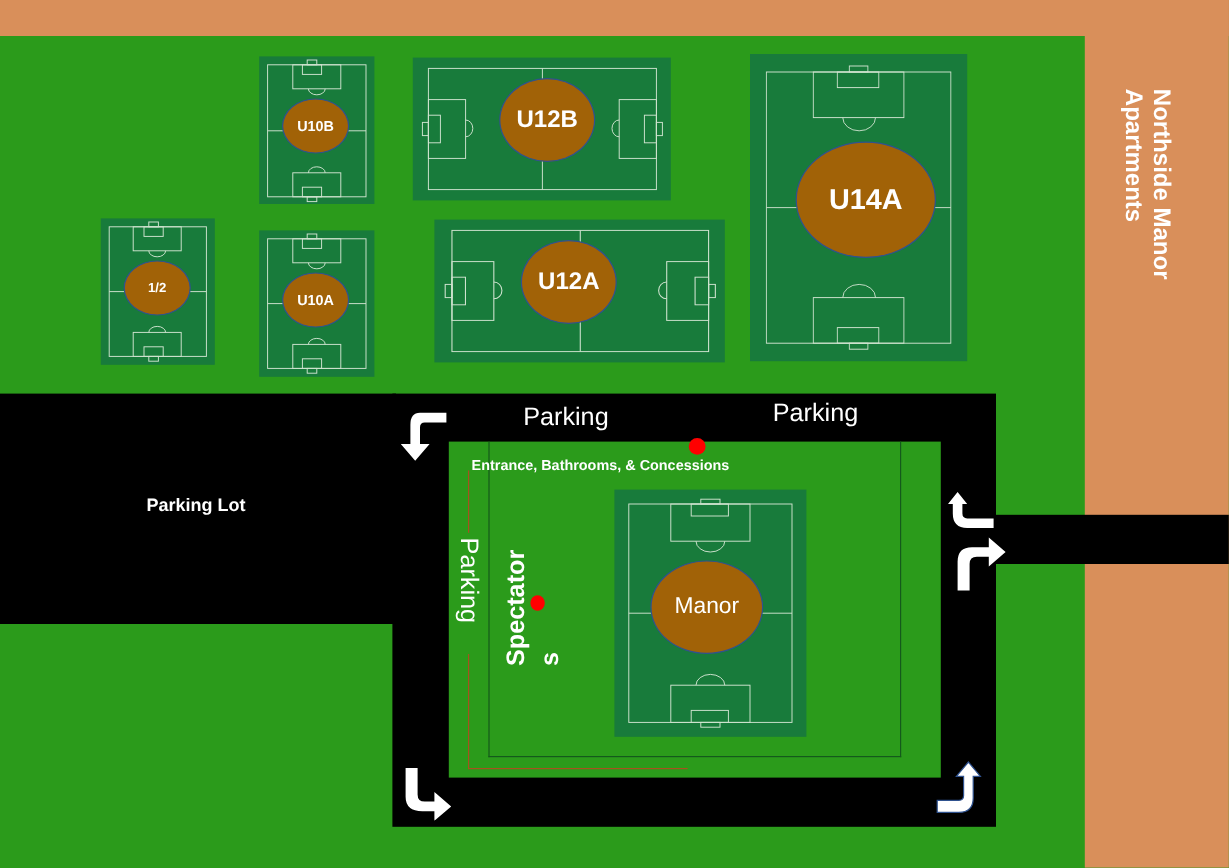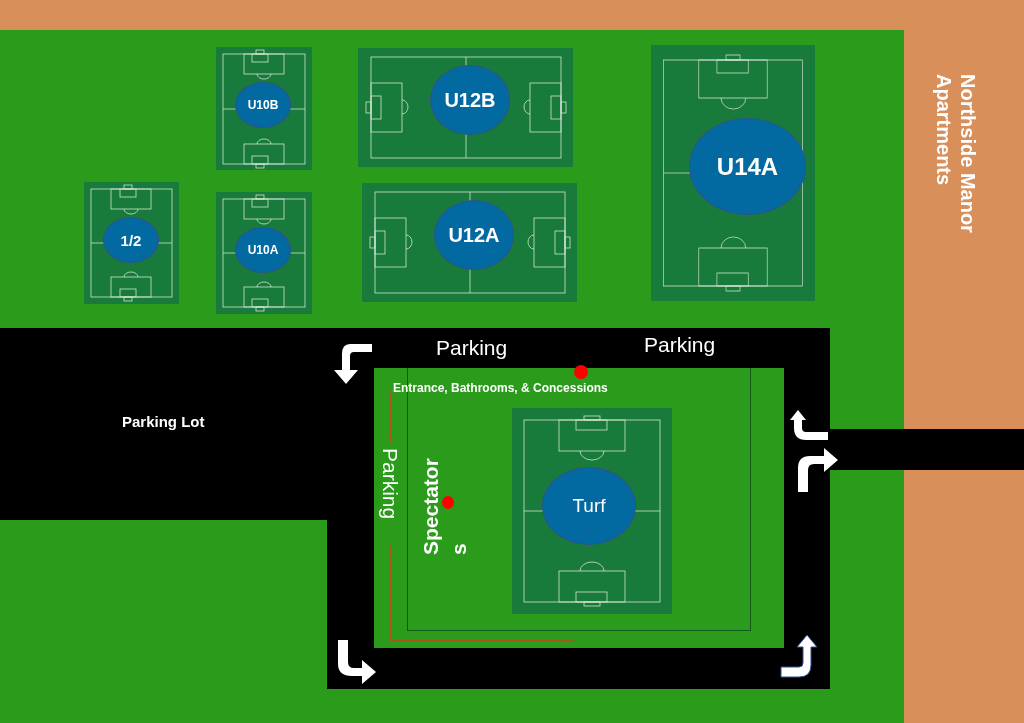--- a/index.html
+++ b/index.html
@@ -3,21 +3,21 @@
 <meta charset="utf-8">
 <style>
   html,body{margin:0;padding:0;}
   body{width:1024px;height:723px;position:relative;overflow:hidden;background:#2b9b1b;font-family:"Liberation Sans",sans-serif;}
   .abs{position:absolute;}
   .orange{background:#d98f5a;}
   .grass{background:#2b9b1b;}
   .road{background:#000;}
   .pitch{background:#187b3b;position:absolute;}
   .pitch svg{position:absolute;left:0;top:0;width:100%;height:100%;}
-  .oval{position:absolute;background:#0369a1;border:1.5px solid #2f528f;border-radius:50%;color:#fff;font-weight:bold;display:flex;align-items:center;justify-content:center;box-sizing:border-box;}
+  .oval{position:absolute;background:#a16207;border:1.5px solid #2f528f;border-radius:50%;color:#fff;font-weight:bold;display:flex;align-items:center;justify-content:center;box-sizing:border-box;}
   .lbl{position:absolute;color:#fff;white-space:nowrap;}
   .arrow{position:absolute;}
   .dot{position:absolute;width:14px;height:14px;border-radius:50%;background:#ff0000;}
 </style>
 </head>
 <body>
 
 <div class="abs orange" style="left:0;top:0;width:1024px;height:30px;"></div>
 <div class="abs orange" style="left:904px;top:0;width:120px;height:723px;"></div>
 <div class="lbl" style="left:930px;top:74px;width:50px;height:200px;">
@@ -94,60 +94,60 @@
         <rect x="27" y="7" width="40" height="20"></rect>
         <rect x="36" y="7" width="16" height="8"></rect>
         <rect x="40" y="3" width="8" height="4"></rect>
         <rect x="27" y="95" width="40" height="20"></rect>
         <rect x="36" y="107" width="16" height="8"></rect>
         <rect x="40" y="115" width="8" height="4"></rect>
         <path d="M40 27 A7 5 0 0 0 54 27"></path>
         <path d="M40 95 A7 5 0 0 1 54 95"></path>
       </g>
     </svg>
-  <div class="oval" style="left:19px;top:35px;width:56px;height:46px;font-size:15px;">1/2</div>
+  <div class="oval" style="left:19px;top:35px;width:56px;height:46px;font-size:11px;">1/2</div>
 </div>
 
-<div class="pitch" style="left:358px;top:48px;width:215px;height:119px;">
+<div class="pitch" style="left:344px;top:48px;width:215px;height:119px;">
   <svg viewBox="0 0 215 119" preserveAspectRatio="none">
       <g fill="none" stroke="#cfe3cf" stroke-width="0.8">
         <rect x="13" y="9" width="190" height="101"></rect>
         <line x1="108" y1="9" x2="108" y2="110"></line>
         <rect x="13" y="35" width="31" height="49"></rect>
         <rect x="13" y="48" width="10" height="23"></rect>
         <rect x="8" y="54" width="5" height="11"></rect>
         <rect x="172" y="35" width="31" height="49"></rect>
         <rect x="193" y="48" width="10" height="23"></rect>
         <rect x="203" y="54" width="5" height="11"></rect>
         <path d="M44 52 A6 7 0 0 1 44 66"></path>
         <path d="M172 52 A6 7 0 0 0 172 66"></path>
       </g>
     </svg>
   <div class="oval" style="left:72px;top:17px;width:80px;height:70px;font-size:20px;">U12B</div>
 </div>
 
-<div class="pitch" style="left:362px;top:183px;width:215px;height:119px;text-align:right;">
+<div class="pitch" style="left:362px;top:183px;width:242px;height:119px;text-align:right;">
   <svg viewBox="0 0 215 119" preserveAspectRatio="none">
       <g fill="none" stroke="#cfe3cf" stroke-width="0.8">
         <rect x="13" y="9" width="190" height="101"></rect>
         <line x1="108" y1="9" x2="108" y2="110"></line>
         <rect x="13" y="35" width="31" height="49"></rect>
         <rect x="13" y="48" width="10" height="23"></rect>
         <rect x="8" y="54" width="5" height="11"></rect>
         <rect x="172" y="35" width="31" height="49"></rect>
         <rect x="193" y="48" width="10" height="23"></rect>
         <rect x="203" y="54" width="5" height="11"></rect>
         <path d="M44 52 A6 7 0 0 1 44 66"></path>
         <path d="M172 52 A6 7 0 0 0 172 66"></path>
       </g>
     </svg>
   <div class="oval" style="left:72px;top:17px;width:80px;height:70px;font-size:20px;">U12A</div>
 </div>
 
-<div class="pitch" style="left:651px;top:45px;width:164px;height:256px;">
+<div class="pitch" style="left:625px;top:45px;width:181px;height:256px;">
   <svg viewBox="0 0 199 256" preserveAspectRatio="none">
       <g fill="none" stroke="#cfe3cf" stroke-width="0.8">
         <rect x="15" y="15" width="169" height="226"></rect>
         <line x1="15" y1="128" x2="184" y2="128"></line>
         <rect x="58" y="15" width="83" height="38"></rect>
         <rect x="80" y="15" width="38" height="13"></rect>
         <rect x="91" y="10" width="17" height="5"></rect>
         <rect x="58" y="203" width="83" height="38"></rect>
         <rect x="80" y="228" width="38" height="13"></rect>
         <rect x="91" y="241" width="17" height="5"></rect>
@@ -166,21 +166,21 @@
         <rect x="47" y="12" width="66" height="31"></rect>
         <rect x="64" y="12" width="31" height="10"></rect>
         <rect x="72" y="8" width="16" height="4"></rect>
         <rect x="47" y="163" width="66" height="31"></rect>
         <rect x="64" y="184" width="31" height="10"></rect>
         <rect x="72" y="194" width="16" height="4"></rect>
         <path d="M68 43 A12 9 0 0 0 92 43"></path>
         <path d="M68 163 A12 9 0 0 1 92 163"></path>
       </g>
     </svg>
-  <div class="oval" style="left:30px;top:59px;width:94px;height:78px;font-size:19px;font-weight:normal;">Turf</div>
+  <div class="oval" style="left:30px;top:59px;width:94px;height:78px;font-size:19px;font-weight:normal;">Manor</div>
 </div>
 
 <svg class="arrow" style="left:330px;top:342px;" width="44" height="44" viewBox="0 0 44 44">
     <path d="M42 2 H20 Q12 2 12 12 V28 H4 L16 42 L28 28 H20 V14 Q20 10 24 10 H42 Z" fill="#fff"></path>
   </svg>
 <svg class="arrow" style="left:336px;top:638px;" width="44" height="46" viewBox="0 0 44 46">
     <path d="M2 2 H12 V24 Q12 30 18 30 H26 V22 L40 34 L26 46 V38 H16 Q2 38 2 26 Z" fill="#fff"></path>
   </svg>
 <svg class="arrow" style="left:790px;top:408px;" width="40" height="34" viewBox="0 0 40 34">
     <path d="M8 2 L16 12 H12 V20 Q12 24 16 24 H38 V32 H16 Q4 32 4 20 V12 H0 Z" fill="#fff"></path>

